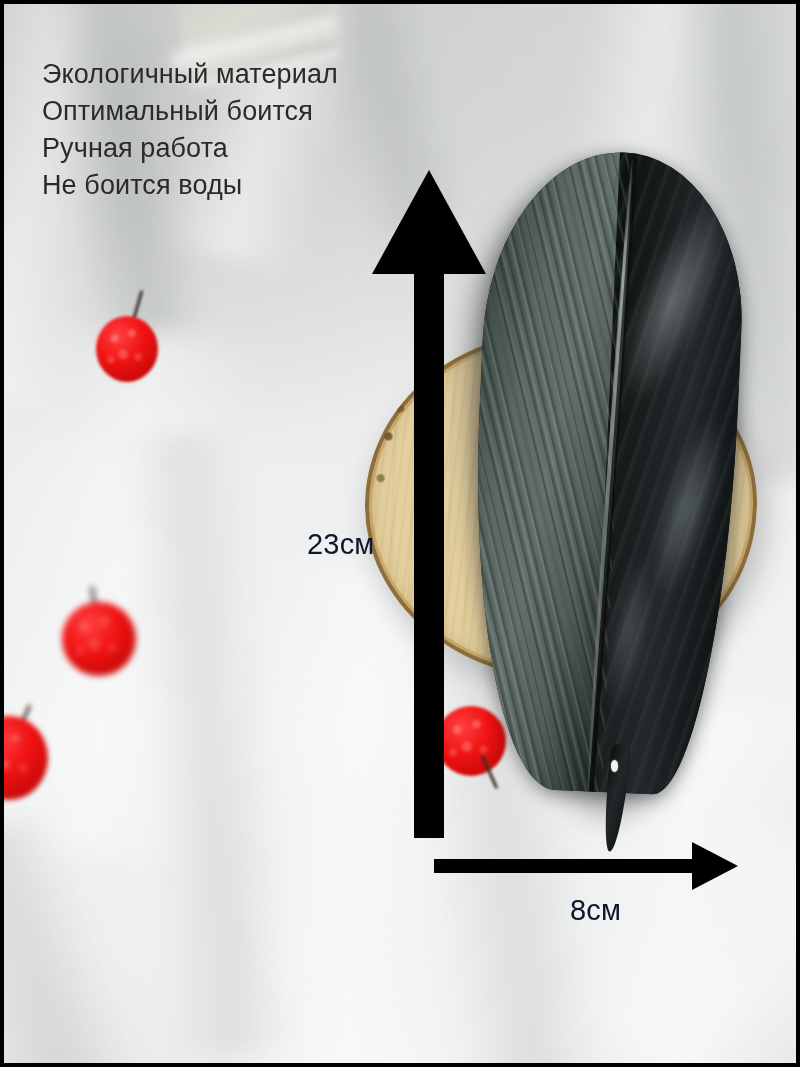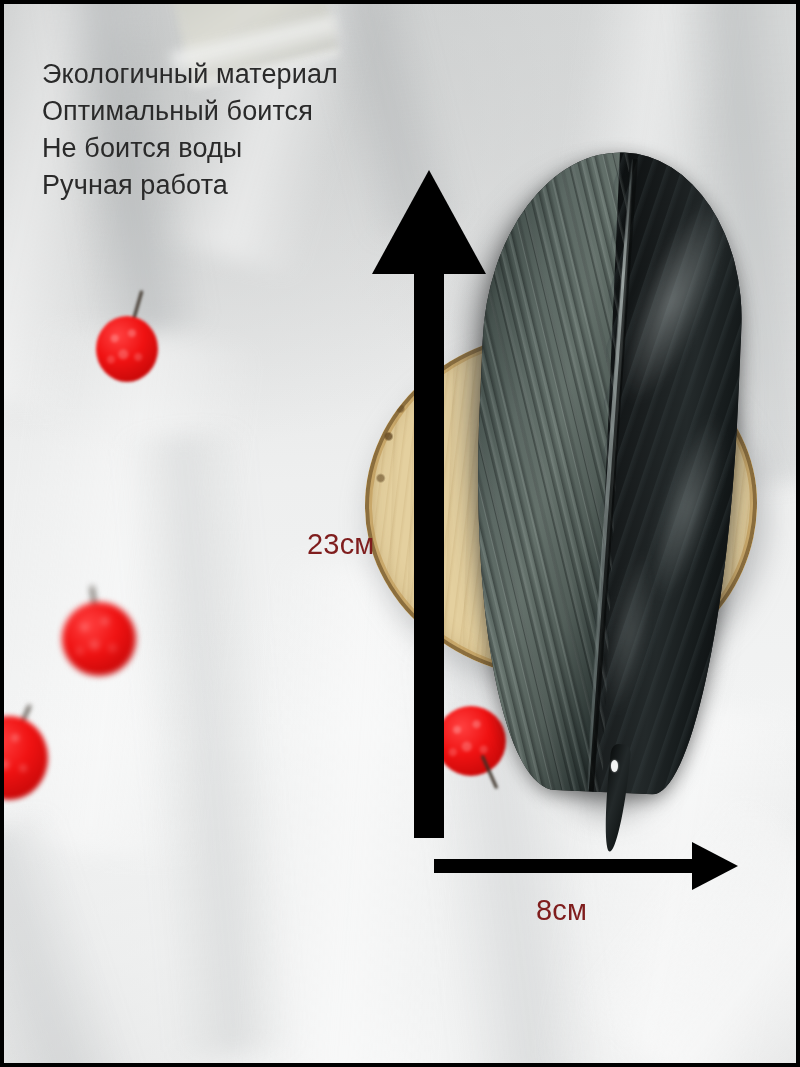--- a/index.html
+++ b/index.html
@@ -214,23 +214,23 @@
   .arrow-h .head{position:absolute;right:0;top:0;width:0;height:0;
     border-top:24px solid transparent;border-bottom:24px solid transparent;border-left:46px solid #000;}
 
   
   .benefits{
     position:absolute;left:38px;top:52px;width:440px;
     font-size:27px;line-height:37px;color:#2a2a2a;font-weight:400;letter-spacing:.1px;
   }
   .benefits div{white-space:nowrap;}
 
-  .dim{position:absolute;color:#7f1d1d;font-size:29px;font-weight:400;letter-spacing:.2px;}
+  .dim{position:absolute;color:#0f172a;font-size:29px;font-weight:400;letter-spacing:.2px;}
   #dim-v{left:303px;top:524px;}
-  #dim-h{left:532px;top:890px;}
+  #dim-h{left:566px;top:890px;}
 </style>
 </head>
 <body>
 
 <div id="stage">
 
   <div class="bg">
     <div class="bg-base"></div>
 
     <div class="fold f1"></div>
@@ -303,20 +303,20 @@
       <div class="shaft"></div>
     </div>
     <div class="arrow-h">
       <div class="shaft"></div>
       <div class="head"></div>
     </div>
 
     <div class="benefits">
       <div>Экологичный материал</div>
       <div>Оптимальный боится</div>
+      <div>Ручная работа</div>
       <div>Не боится воды</div>
-      <div>Ручная работа</div>
     </div>
 
     <div class="dim" id="dim-v">23см</div>
     <div class="dim" id="dim-h">8см</div>
   </div>
 </div>
 
 </body></html>

